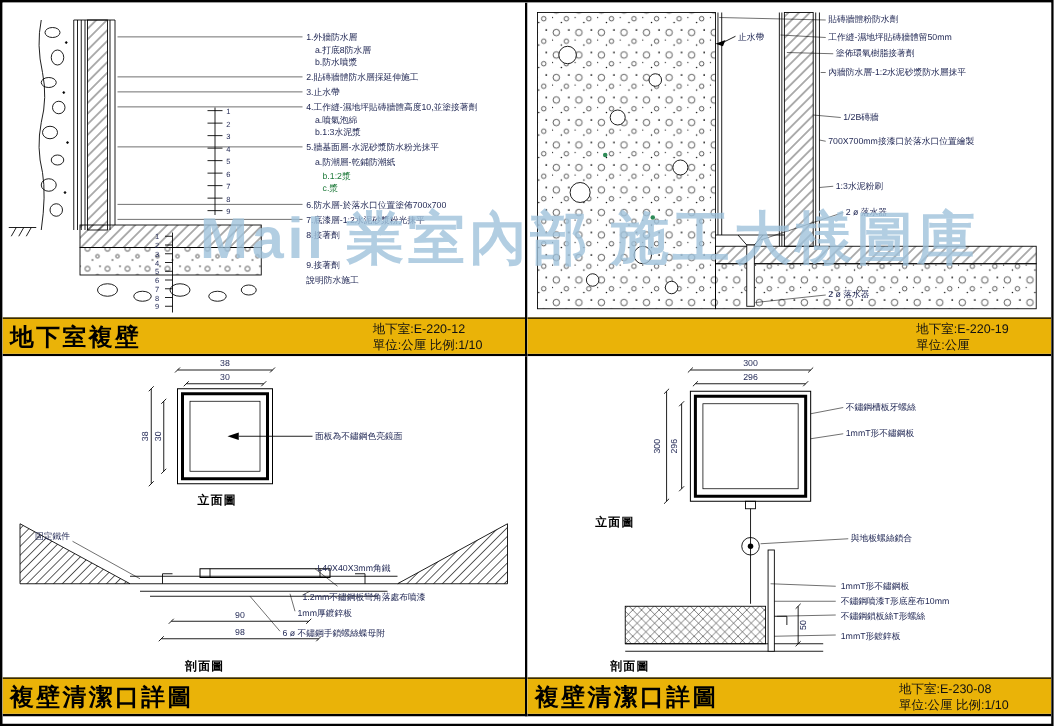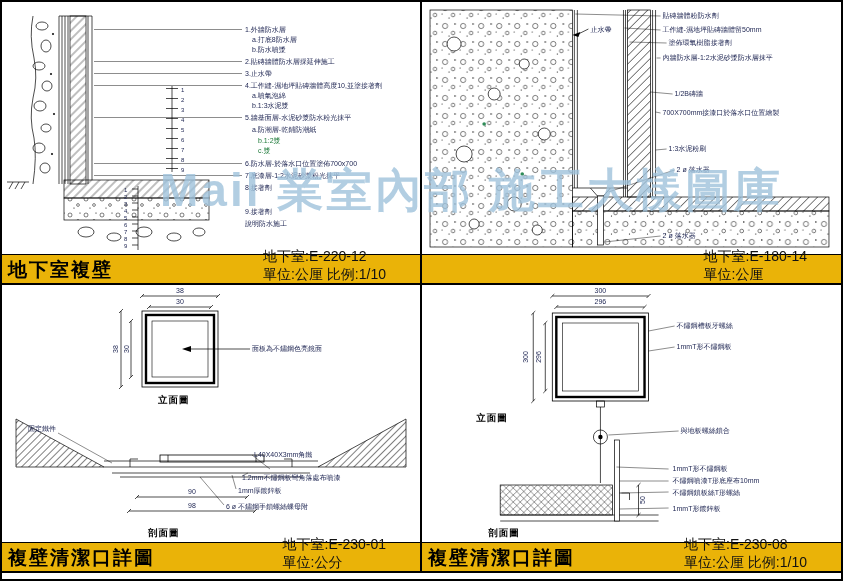--- a/index.html
+++ b/index.html
@@ -6,21 +6,21 @@
   .sheet{position:relative;width:843px;height:581px;box-sizing:border-box;border:2px solid #000;
          display:grid;grid-template-columns:420px 419px;grid-template-rows:283px 288px 1fr;
          background:#fff;font-family:"Liberation Sans","DejaVu Sans",sans-serif;overflow:hidden;}
   .q{position:relative;box-sizing:border-box;background:#fff;}
   .q1,.q3{border-right:2px solid #000;}
   .q1,.q2,.q3,.q4{border-bottom:2px solid #000;}
   .draw{display:block;width:100%;height:calc(100% - 28px);}
   .titlebar{position:absolute;left:0;right:0;bottom:0;height:28px;border-top:1.5px solid #000;
             display:flex;align-items:flex-end;background:#eab308;}
   .big{font-size:19px;font-weight:bold;letter-spacing:2px;padding-left:6px;color:#000;white-space:nowrap;}
-  .meta{margin-left:auto;padding-right:34px;font-size:14px;line-height:1.3;color:#111;}
+  .meta{margin-left:auto;padding-right:34px;font-size:10px;line-height:1.3;color:#111;}
   .meta span{display:block;white-space:nowrap;}
   .watermark{position:absolute;left:158px;top:158px;z-index:9;pointer-events:none;white-space:nowrap;
              font-size:46px;font-weight:bold;letter-spacing:3px;color:#9fc2db;opacity:.8;}
   svg text{font-family:"Liberation Sans","DejaVu Sans",sans-serif;}
   .t{font-size:7px;fill:#232a56;}
   .t6{font-size:6px;fill:#232a56;}
   .dim{font-size:7px;fill:#232a56;}
   .lbl{font-size:9.5px;font-weight:bold;fill:#000;letter-spacing:1px;}
   .g{fill:#1e7a3a;}
 </style>
@@ -170,21 +170,21 @@
         <text class="t" x="240" y="58">內牆防水層-1:2水泥砂漿防水層抹平</text>
         <text class="t" x="252" y="94">1/2B磚牆</text>
         <text class="t" x="240" y="113">700X700mm接漆口於落水口位置繪製</text>
         <text class="t" x="246" y="149">1:3水泥粉刷</text>
         <text class="t" x="254" y="170">2 ø 落水器</text>
         <text class="t" x="240" y="236">2 ø 落水器</text>
       </g>
     </svg>
     <div class="titlebar">
       <span class="meta">
-        <span>地下室:E-180-14</span>
+        <span>地下室:E-220-19</span>
         <span>單位:公厘</span>
       </span>
     </div>
   </div>
 
   <div class="q q3">
     <svg class="draw" viewBox="0 0 418 258" preserveAspectRatio="none">
       <defs>
         <pattern id="h3" width="5" height="5" patternUnits="userSpaceOnUse" patternTransform="rotate(45)">
           <line x1="2.5" y1="0" x2="2.5" y2="5" stroke="#000" stroke-width="0.5"></line>
@@ -219,24 +219,20 @@
         <text class="t" x="240" y="195">1.2mm不鏽鋼板彎角落處布噴漆</text>
         <text class="t" x="236" y="208">1mm厚鍍鋅板</text>
         <text class="t" x="224" y="224">6 ø 不鏽鋼手鎖螺絲蝶母附</text>
         <text class="dim" x="190" y="209" text-anchor="middle">90</text>
         <text class="dim" x="190" y="223" text-anchor="middle">98</text>
         <text class="lbl" x="146" y="251">剖面圖</text>
       </g>
     </svg>
     <div class="titlebar">
       <span class="big">複壁清潔口詳圖</span>
-      <span class="meta">
-        <span>地下室:E-230-01</span>
-        <span>單位:公分</span>
-      </span>
     </div>
   </div>
 
   <div class="q q4">
     <svg class="draw" viewBox="0 0 418 258" preserveAspectRatio="none">
       <defs>
         <pattern id="x4" width="7" height="7" patternUnits="userSpaceOnUse">
           <path d="M0 0 L7 7 M7 0 L0 7" stroke="#000" stroke-width="0.4"></path>
         </pattern>
       </defs>

